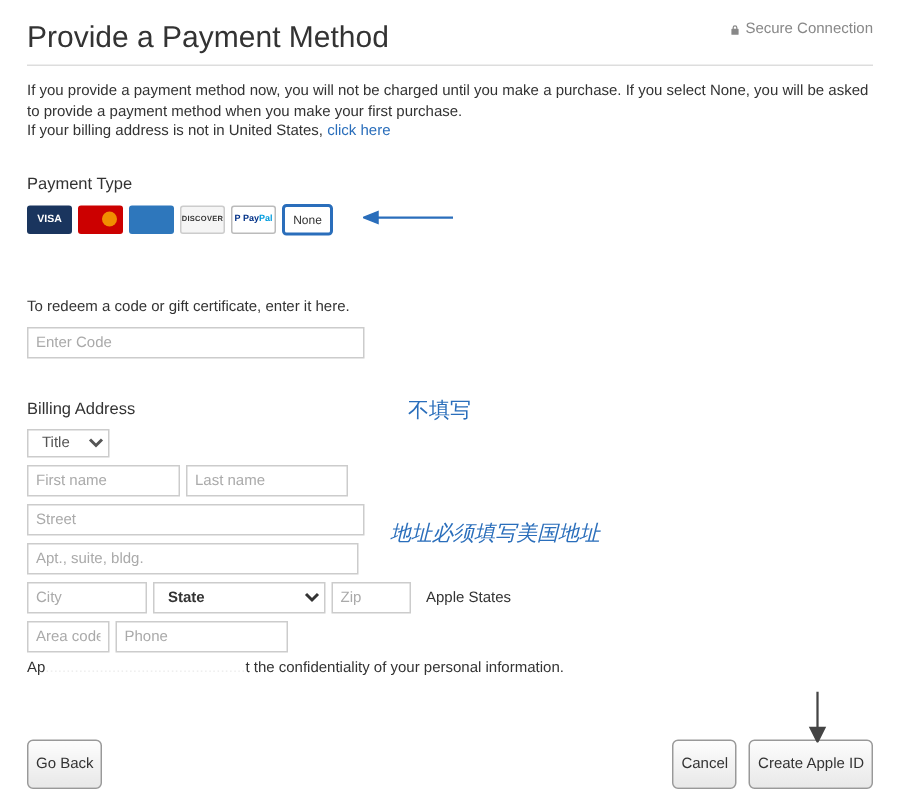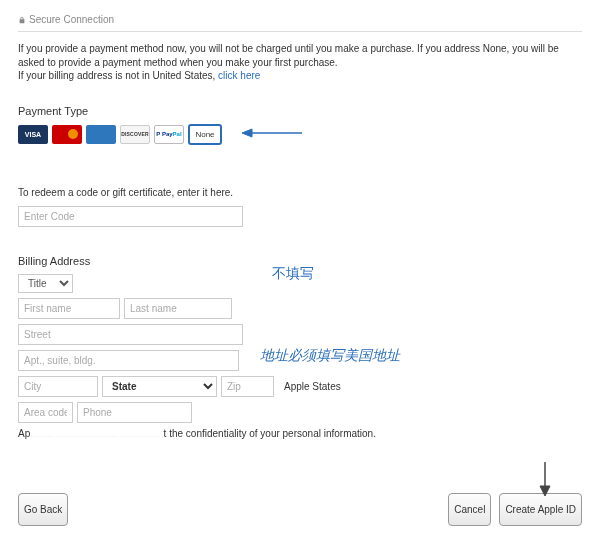--- a/index.html
+++ b/index.html
@@ -49,33 +49,34 @@
   .bottom-bar { position:absolute; left:18px; right:18px; bottom:12px; display:flex; justify-content:space-between; align-items:center; }
   .btn { height:33px; padding: 0 5px; font-size:10px; border:1px solid #999; border-radius:4px; background:linear-gradient(#fdfdfd,#e8e8e8); cursor:pointer; color:#333; font-weight:400; }
   .right-btns { display:flex; gap:8px; align-items:center; }
   .right-btns .arrow svg { stroke:#444; fill:#444; }
 </style>
 </head>
 <body>
 
 <div class="container">
   <div class="header-row">
+    <div class="page-title">Provide a Payment Method</div>
     <div class="secure">
       <span class="lock-icon">
         <svg viewBox="0 0 10 10">
             <path d="M3 4V3a2 2 0 114 0v1h.5A.5.5 0 018 4.5v4a.5.5 0 01-.5.5h-5A.5.5 0 012 8.5v-4A.5.5 0 012.5 4H3zm1 0h2V3a1 1 0 10-2 0v1z" fill="#888"></path>
           </svg>
       </span>
       <span>Secure Connection</span>
     </div>
   </div>
   <hr class="hr">
 
   <div class="intro">
-    <span>If you provide a payment method now, you will not be charged until you make a purchase. If you address None, you will be asked to provide a payment method when you make your first purchase.</span><br>
+    <span>If you provide a payment method now, you will not be charged until you make a purchase. If you select None, you will be asked to provide a payment method when you make your first purchase.</span><br>
     <span>If your billing address is not in United States, </span><a href="#">click here</a>
   </div>
 
   <div class="section-label">Payment Type</div>
   <div class="pay-row">
     <div class="card visa">VISA</div>
     <div class="card mc"></div>
     <div class="card amex"></div>
     <div class="card disc">DISCOVER</div>
     <div class="card paypal">

